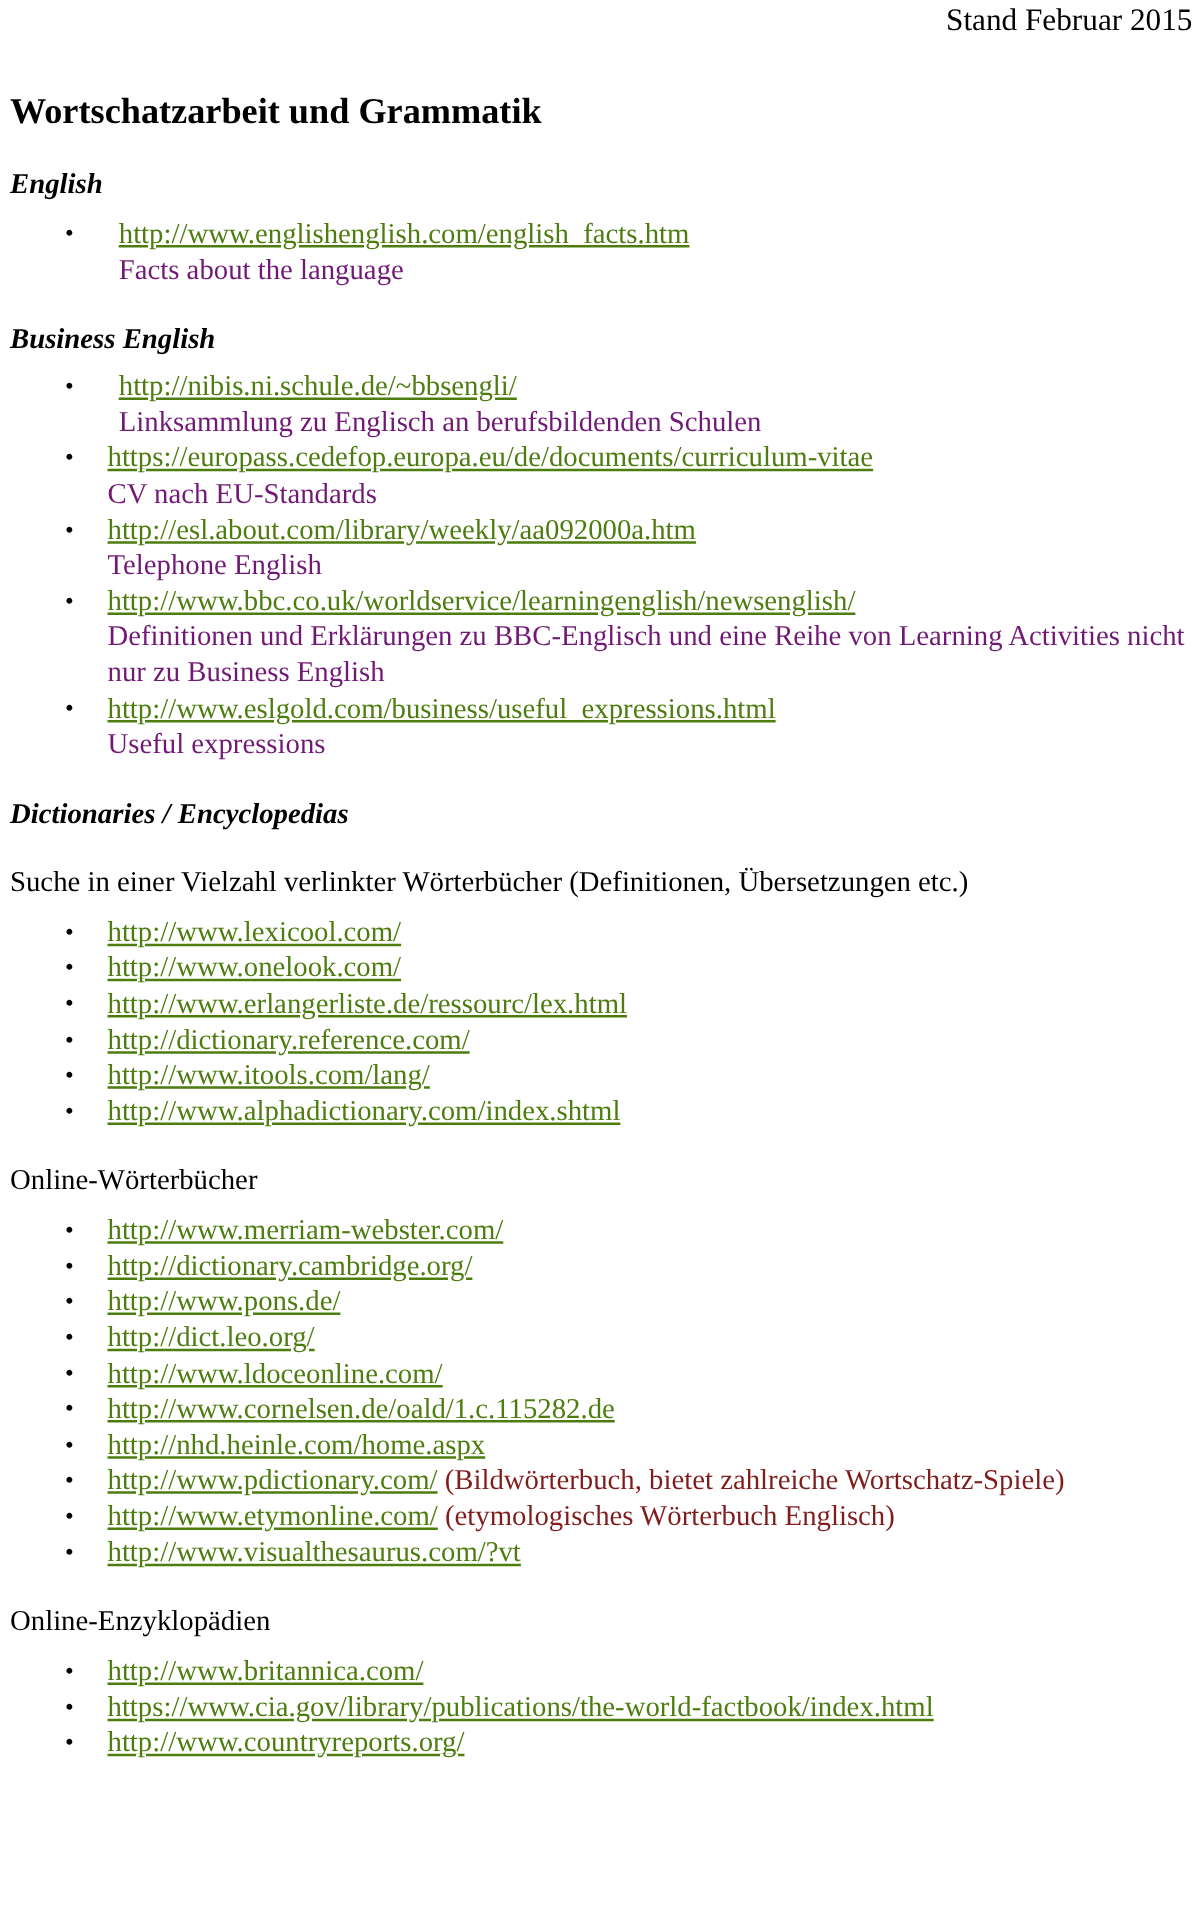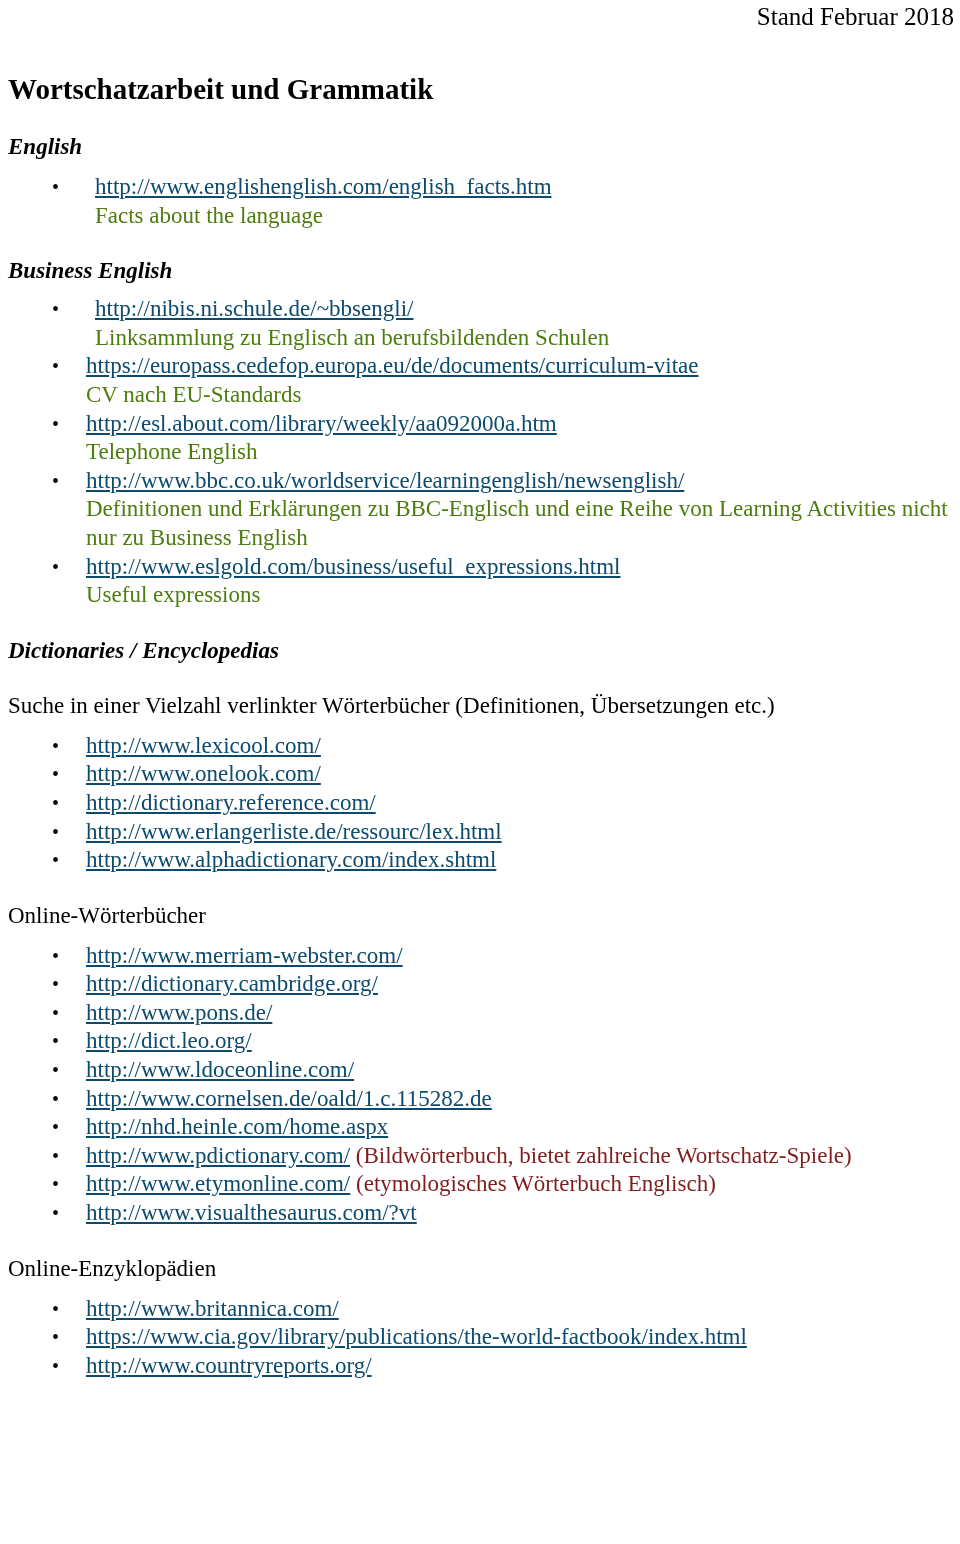--- a/index.html
+++ b/index.html
@@ -86,42 +86,42 @@
     position: absolute;
     left: 44px;
     top: 0;
     font-size: 20px;
     line-height: 28.6px;
     color: #000;
   }
   ul.links > li.deeper { padding-left: 87px; }
 
   a.url {
-    color: #0c4a6e;
+    color: #4d7c0f;
     text-decoration: underline;
     word-break: break-all;
   }
   .note {
     color: #7f1d1d;
     text-decoration: none;
   }
   .desc {
     display: block;
-    color: #4d7c0f;
+    color: #701a75;
     text-decoration: none;
     font-size: 23px;
     line-height: 28.6px;
   }
 </style>
 </head>
 <body>
 
 <div class="page">
 
-  <div class="stand">Stand Februar 2018</div>
+  <div class="stand">Stand Februar 2015</div>
 
   <div class="content">
 
     <h1 class="doc-title">Wortschatzarbeit und Grammatik</h1>
 
     <h2 class="sec-title">English</h2>
     <ul class="links">
       <li class="deeper">
         <a class="url" href="#">http://www.englishenglish.com/english_facts.htm</a>
         <span class="desc">Facts about the language</span>
@@ -155,24 +155,27 @@
     <h2 class="sec-title">Dictionaries / Encyclopedias</h2>
     <p class="plain">Suche in einer Vielzahl verlinkter Wörterbücher (Definitionen, Übersetzungen etc.)</p>
     <ul class="links">
       <li>
         <a class="url" href="#">http://www.lexicool.com/</a>
       </li>
       <li>
         <a class="url" href="#">http://www.onelook.com/</a>
       </li>
       <li>
+        <a class="url" href="#">http://www.erlangerliste.de/ressourc/lex.html</a>
+      </li>
+      <li>
         <a class="url" href="#">http://dictionary.reference.com/</a>
       </li>
       <li>
-        <a class="url" href="#">http://www.erlangerliste.de/ressourc/lex.html</a>
+        <a class="url" href="#">http://www.itools.com/lang/</a>
       </li>
       <li>
         <a class="url" href="#">http://www.alphadictionary.com/index.shtml</a>
       </li>
     </ul>
 
     <p class="plain">Online-Wörterbücher</p>
     <ul class="links">
       <li>
         <a class="url" href="#">http://www.merriam-webster.com/</a><span class="note"></span>

